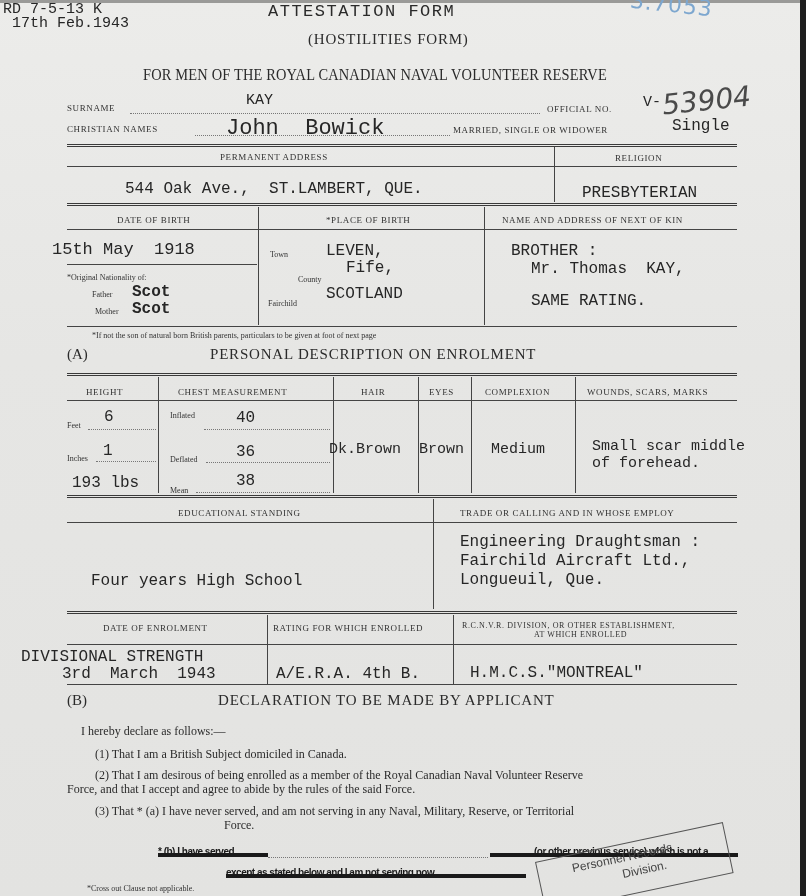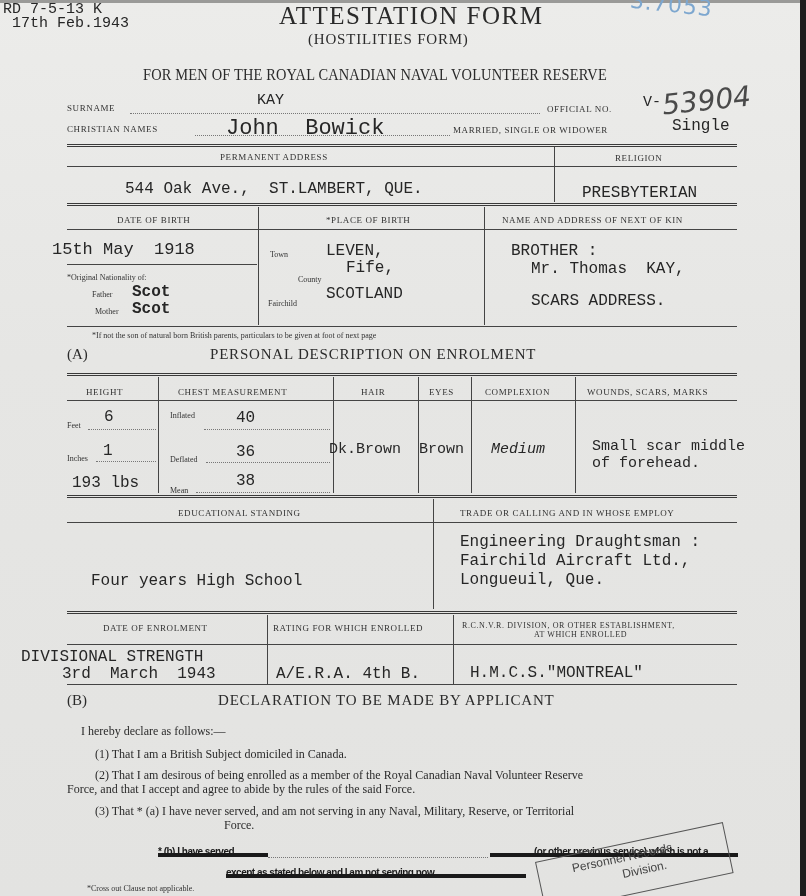--- a/index.html
+++ b/index.html
@@ -31,28 +31,28 @@
   .stamp-text { font-family:"Liberation Sans","DejaVu Sans",sans-serif; font-size:12px; color:#444; }
 </style>
 </head>
 <body>
 
 <div class="page">
   <div class="topbar"></div>
 
   <div class="abs tw" style="left:3px;top:2px;font-size:15px;line-height:15px;">RD 7-5-13 K</div>
   <div class="abs tw" style="left:12px;top:16px;font-size:15px;line-height:15px;">17th Feb.1943</div>
-  <div class="abs" style="left:279px;top:2px;font-family:Liberation Serif, serif;font-size:25px;letter-spacing:1.5px;color:#2a2a2a;">ATTESTATION FORM</div>
+  <div class="abs" style="left:268px;top:2px;font-family:Liberation Mono, monospace;font-size:17px;letter-spacing:1.5px;color:#2a2a2a;">ATTESTATION FORM</div>
   <div class="abs" style="left:308px;top:31px;font-size:15px;letter-spacing:0.8px;">(HOSTILITIES FORM)</div>
   <div class="abs stamp-blue" style="left:630px;top:-8px;transform:rotate(6deg);">3.7053</div>
   <div class="abs" style="left:143px;top:66px;font-size:16px;letter-spacing:0.2px;transform:scaleX(0.9);transform-origin:left;">FOR MEN OF THE ROYAL CANADIAN NAVAL VOLUNTEER RESERVE</div>
 
   <div class="abs lbl" style="left:67px;top:103px;">SURNAME</div>
   <div class="dots" style="left:130px;top:113px;width:410px;"></div>
-  <div class="abs tw" style="left:246px;top:92px;font-size:15px;margin-left:11px;">KAY</div>
+  <div class="abs tw" style="left:246px;top:92px;font-size:15px;">KAY</div>
 
   <div class="abs lbl" style="left:547px;top:104px;">OFFICIAL NO.</div>
   <div class="abs tw" style="left:643px;top:94px;font-size:15px;">V-</div>
   <div class="abs hand" style="left:662px;top:84px;font-size:28px;transform:rotate(-6deg);">53904</div>
 
   <div class="abs lbl" style="left:67px;top:124px;">CHRISTIAN NAMES</div>
   <div class="dots" style="left:195px;top:135px;width:255px;"></div>
   <div class="abs tw" style="left:226px;top:116px;font-size:22px;white-space:pre;">John  Bowick</div>
 
   <div class="abs lbl" style="left:453px;top:125px;">MARRIED, SINGLE OR WIDOWER</div>
@@ -84,21 +84,21 @@
 
   <div class="abs tiny" style="left:270px;top:250px;">Town</div>
   <div class="abs tw" style="left:326px;top:242px;font-size:16px;">LEVEN,</div>
   <div class="abs tw" style="left:346px;top:259px;font-size:16px;">Fife,</div>
   <div class="abs tiny" style="left:270px;top:275px;margin-left:28px;">County</div>
   <div class="abs tw" style="left:326px;top:285px;font-size:16px;">SCOTLAND</div>
   <div class="abs tiny" style="left:268px;top:299px;">Fairchild</div>
 
   <div class="abs tw" style="left:511px;top:242px;font-size:16px;">BROTHER :</div>
   <div class="abs tw" style="left:531px;top:260px;font-size:16px;white-space:pre;">Mr. Thomas  KAY,</div>
-  <div class="abs tw" style="left:531px;top:292px;font-size:16px;">SCARS ADDRESS.</div>
+  <div class="abs tw" style="left:531px;top:292px;font-size:16px;">SAME RATING.</div>
 
   <div class="hl" style="left:67px;top:326px;width:670px;"></div>
   <div class="abs tiny" style="left:92px;top:331px;">*If not the son of natural born British parents, particulars to be given at foot of next page</div>
 
   <div class="abs" style="left:67px;top:346px;font-size:15px;">(A)</div>
   <div class="abs" style="left:210px;top:346px;font-size:15px;letter-spacing:0.8px;">PERSONAL DESCRIPTION ON ENROLMENT</div>
   <div class="hl dbl" style="left:67px;top:373px;width:670px;"></div>
 
   <div class="vl" style="left:158px;top:377px;height:116px;"></div>
   <div class="vl" style="left:333px;top:377px;height:116px;"></div>
@@ -127,21 +127,21 @@
   <div class="abs tw" style="left:236px;top:409px;font-size:16px;">40</div>
   <div class="abs tiny" style="left:170px;top:455px;">Deflated</div>
   <div class="dots" style="left:206px;top:462px;width:124px;"></div>
   <div class="abs tw" style="left:236px;top:443px;font-size:16px;">36</div>
   <div class="abs tiny" style="left:170px;top:486px;">Mean</div>
   <div class="dots" style="left:196px;top:492px;width:134px;"></div>
   <div class="abs tw" style="left:236px;top:472px;font-size:16px;">38</div>
 
   <div class="abs tw" style="left:329px;top:441px;font-size:15px;">Dk.Brown</div>
   <div class="abs tw" style="left:419px;top:441px;font-size:15px;">Brown</div>
-  <div class="abs tw" style="left:491px;top:441px;font-size:15px;font-style:italic;">Medium</div>
+  <div class="abs tw" style="left:491px;top:441px;font-size:15px;">Medium</div>
   <div class="abs tw" style="left:592px;top:438px;font-size:15px;">Small scar middle</div>
   <div class="abs tw" style="left:592px;top:455px;font-size:15px;">of forehead.</div>
 
   <div class="hl dbl" style="left:67px;top:495px;width:670px;"></div>
   <div class="vl" style="left:433px;top:499px;height:110px;"></div>
   <div class="abs lbl" style="left:178px;top:508px;">EDUCATIONAL STANDING</div>
   <div class="abs lbl" style="left:460px;top:508px;">TRADE OR CALLING AND IN WHOSE EMPLOY</div>
   <div class="hl" style="left:67px;top:522px;width:670px;"></div>
   <div class="abs tw" style="left:91px;top:572px;font-size:16px;">Four years High School</div>
   <div class="abs tw" style="left:460px;top:533px;font-size:16px;">Engineering Draughtsman :</div>

